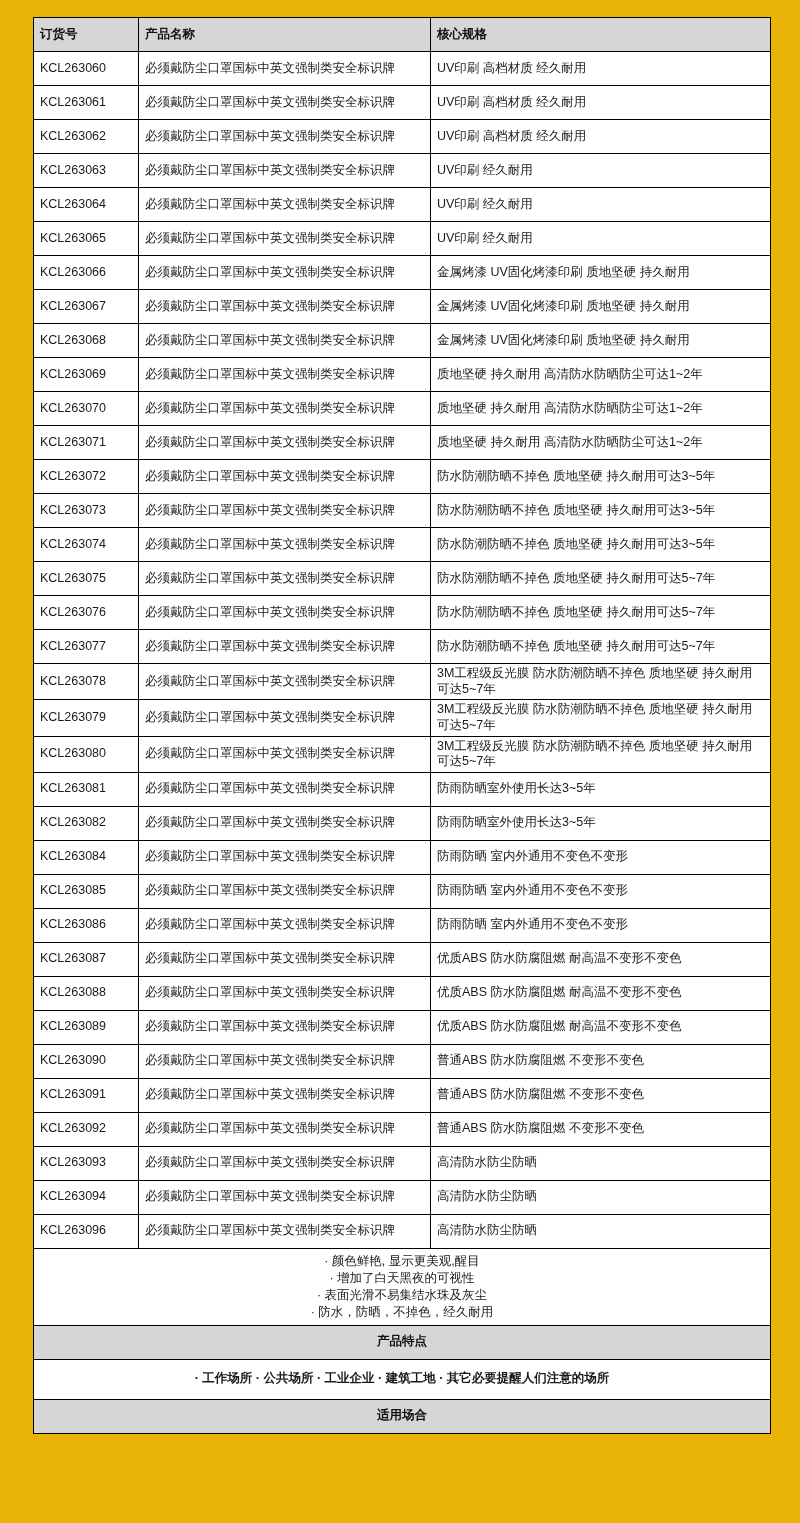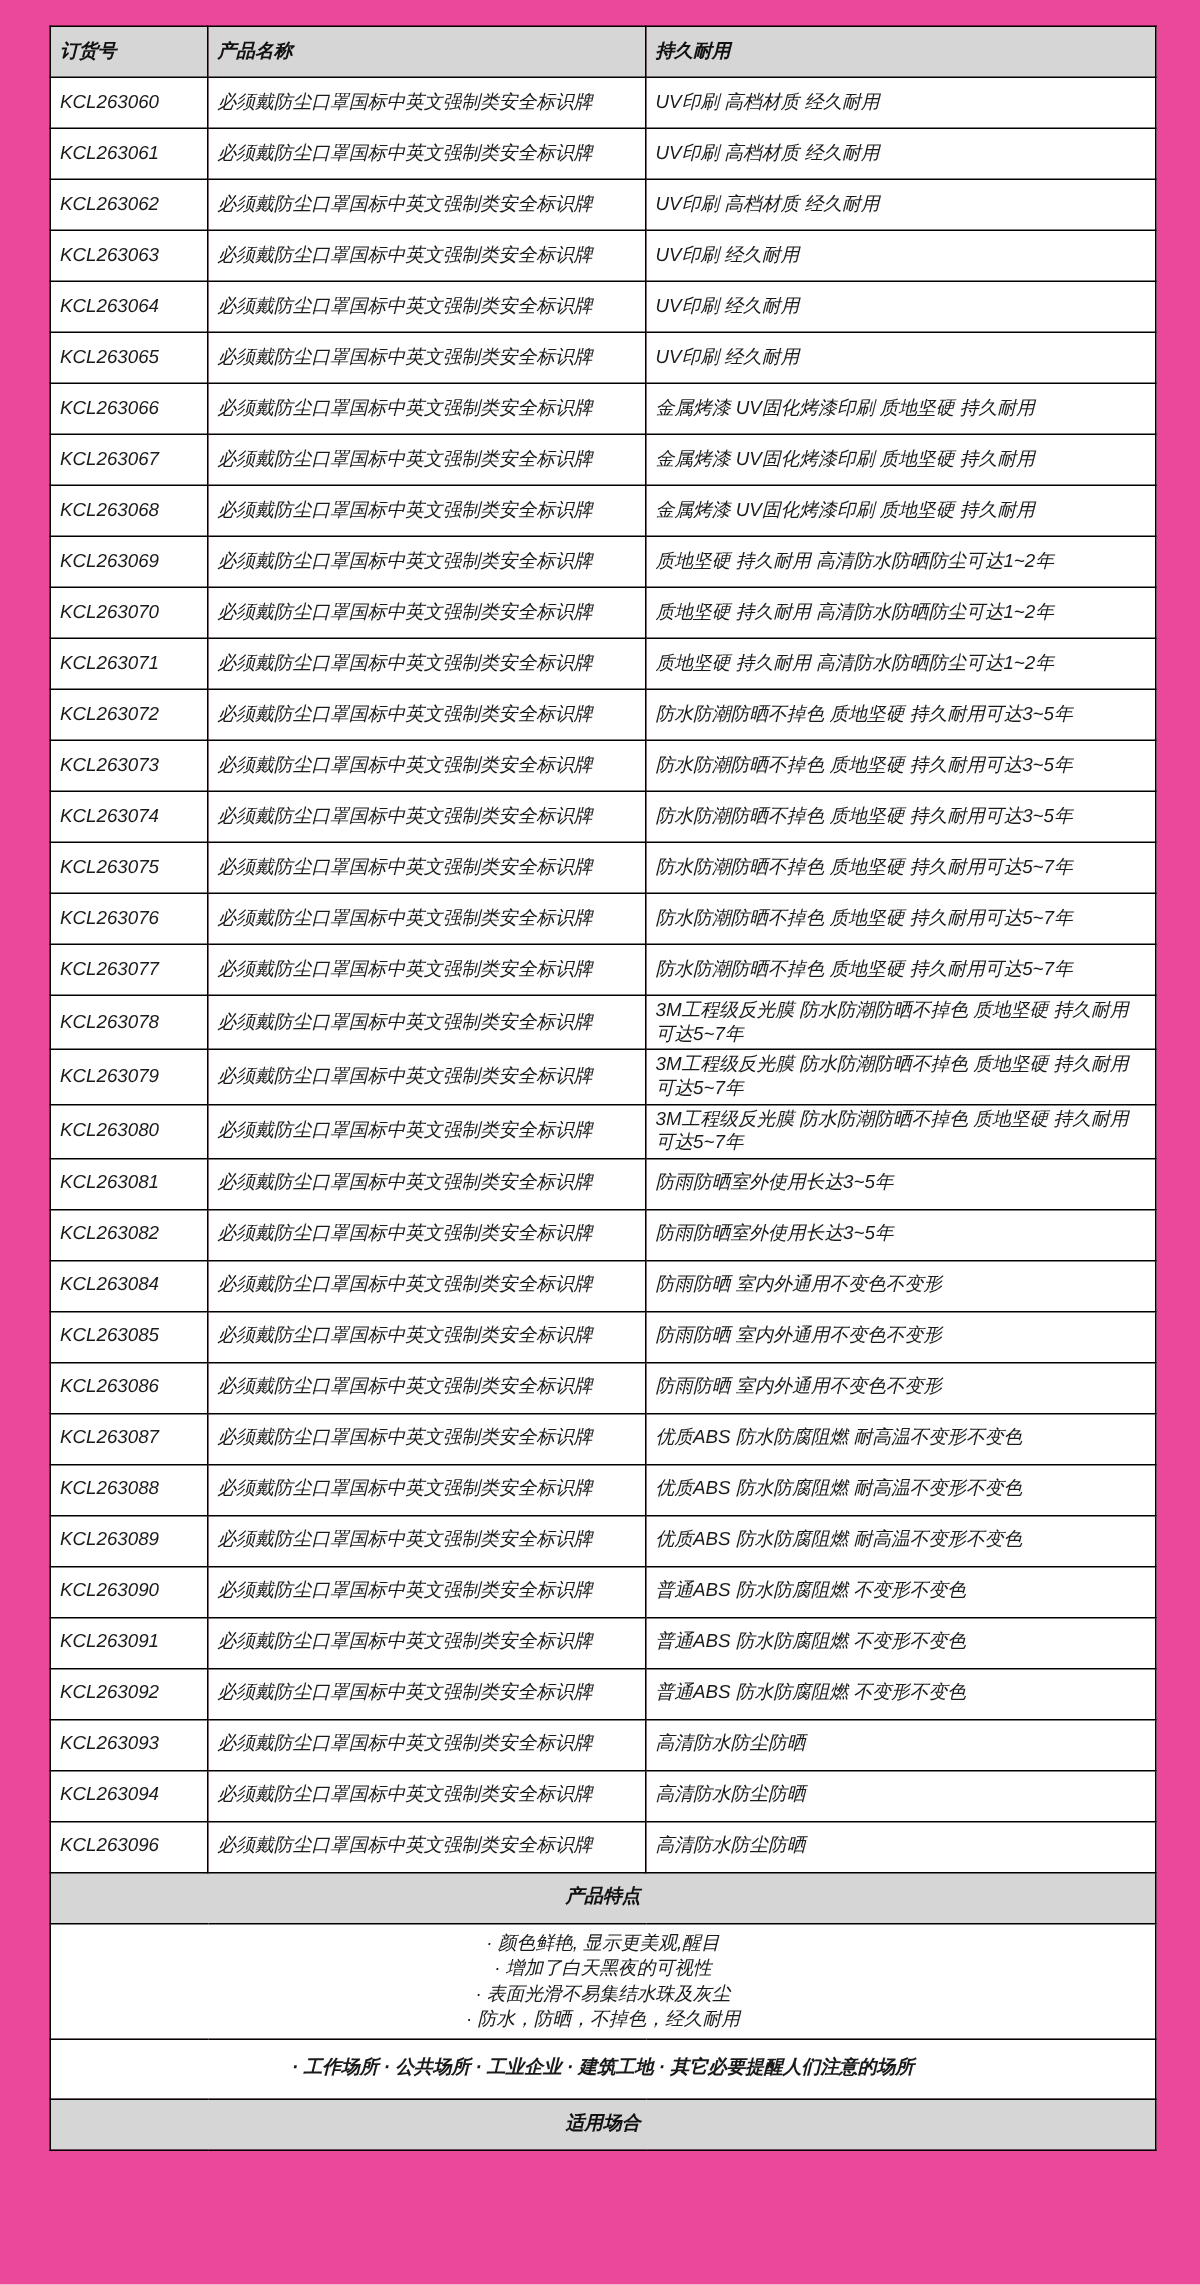--- a/index.html
+++ b/index.html
@@ -4,24 +4,23 @@
 <style>
   html, body {
     margin: 0;
     padding: 0;
     background: #ffffff;
     font-family: "Liberation Sans", "DejaVu Sans", sans-serif;
   }
   .page {
     width: 800px;
     height: 1523px;
-    background: #ec4899;
+    background: #eab308;
     position: relative;
     overflow: hidden;
-    font-style: italic;
   }
   table.spec-table {
     border-collapse: collapse;
     table-layout: fixed;
     width: 737px;
     margin: 17px 0 0 33px;
     font-size: 12.5px;
     color: #1a1a1a;
   }
   .spec-table th,
@@ -72,21 +71,21 @@
   <table class="spec-table">
     <colgroup>
       <col style="width:105px">
       <col style="width:292px">
       <col style="width:340px">
     </colgroup>
     <thead>
       <tr>
         <th>订货号</th>
         <th>产品名称</th>
-        <th>持久耐用</th>
+        <th>核心规格</th>
       </tr>
     </thead>
     <tbody>
         <tr>
           <td>KCL263060</td>
           <td>必须戴防尘口罩国标中英文强制类安全标识牌</td>
           <td>UV印刷 高档材质 经久耐用</td>
         </tr>
         <tr>
           <td>KCL263061</td>
@@ -253,32 +252,32 @@
           <td>必须戴防尘口罩国标中英文强制类安全标识牌</td>
           <td>高清防水防尘防晒</td>
         </tr>
         <tr>
           <td>KCL263096</td>
           <td>必须戴防尘口罩国标中英文强制类安全标识牌</td>
           <td>高清防水防尘防晒</td>
         </tr>
       </tbody>
     <tbody>
-      <tr>
-        <td colspan="3" class="section-header">产品特点</td>
-      </tr>
       <tr>
         <td colspan="3" class="section-body">
           <div class="feature-line">· 颜色鲜艳, 显示更美观,醒目</div>
           <div class="feature-line">· 增加了白天黑夜的可视性</div>
           <div class="feature-line">· 表面光滑不易集结水珠及灰尘</div>
           <div class="feature-line">· 防水，防晒，不掉色，经久耐用</div>
         </td>
       </tr>
       <tr>
+        <td colspan="3" class="section-header">产品特点</td>
+      </tr>
+      <tr>
         <td colspan="3" class="section-body-occasions">· 工作场所 · 公共场所 · 工业企业 · 建筑工地 · 其它必要提醒人们注意的场所</td>
       </tr>
       <tr>
         <td colspan="3" class="section-header">适用场合</td>
       </tr>
     </tbody>
   </table>
 </div>
 
 </body></html>

